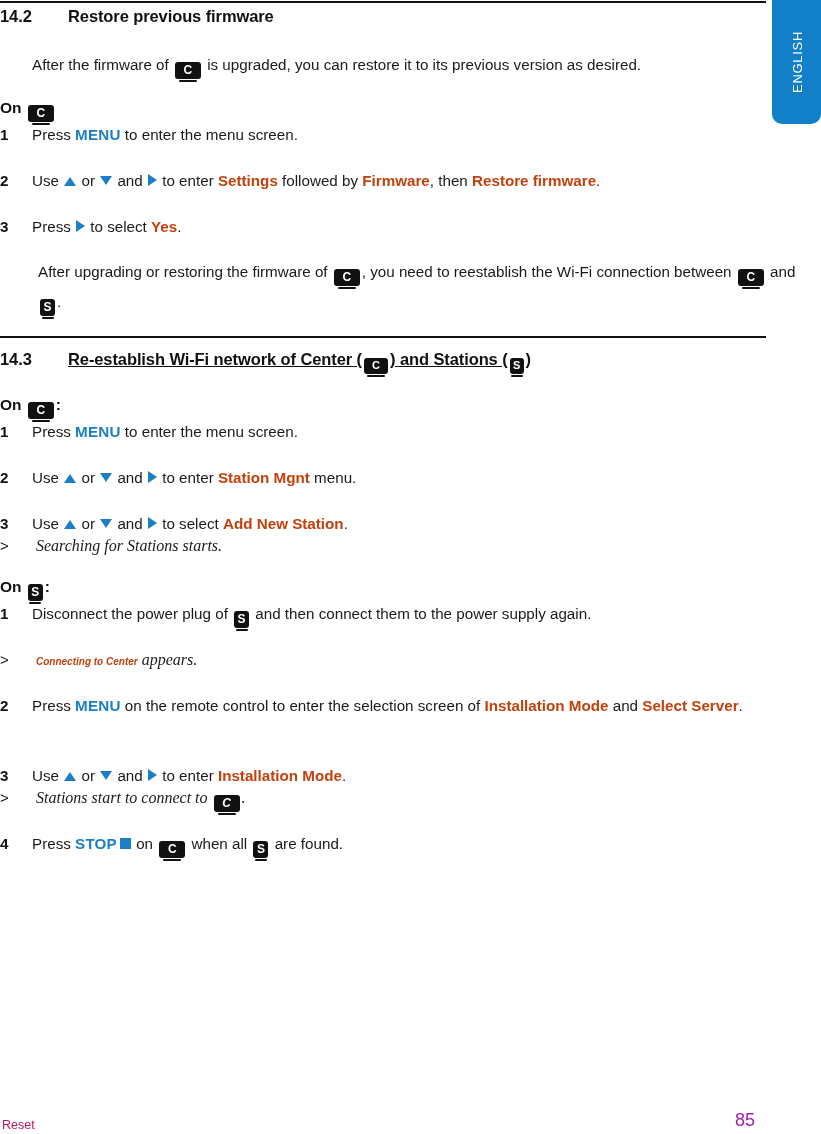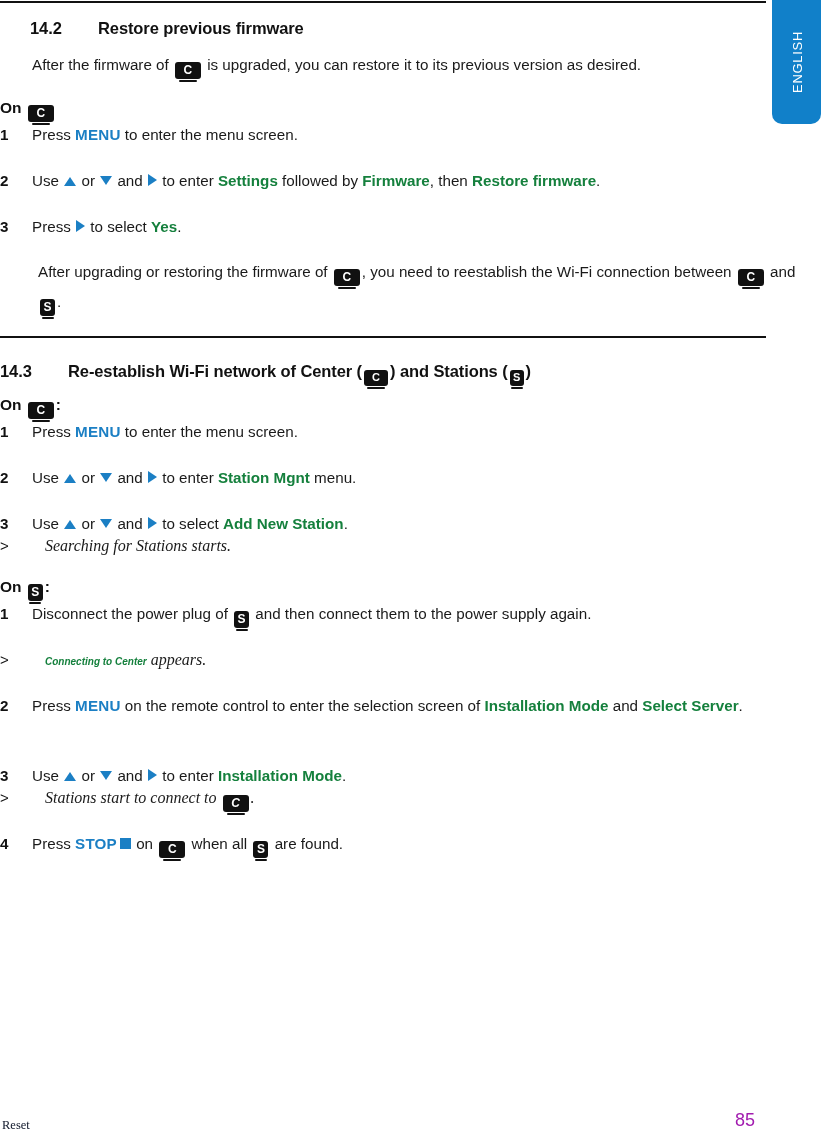--- a/index.html
+++ b/index.html
@@ -111,28 +111,28 @@
     left: 0;
     width: 766px;
     font-size: 15px;
     line-height: 25px;
   }
   .note .marker {
     position: absolute; left: 0; top: 0; width: 30px;
     font-weight: normal; color: #111;
   }
   .note .body {
-    display: block; margin-left: 45px;
+    display: block; margin-left: 36px;
     font-family: "Liberation Serif", serif;
     font-style: italic;
     font-size: 16px;
   }
   .note .body b { font-family: "Liberation Sans", sans-serif; font-style: italic; font-weight: bold; font-size: 10px; }
 
-  b, strong { font-weight: bold; color: #15803d; }
+  b, strong { font-weight: bold; color: #c2410c; }
 
   
   .key {
     color: #1b7fc4;
     font-weight: bold;
     letter-spacing: 0.2px;
   }
 
   
   .arrow {
@@ -200,22 +200,21 @@
   
   .h-sec .dev-c .screen { width: 24px; height: 14px; font-size: 11px; padding-top: 2px;}
   .h-sec .dev-s .screen { width: 14px; height: 14px; font-size: 11px; padding-top: 2px;}
 
   
   .footer-left {
     position: absolute;
     left: 2px;
     top: 1118px;
     font-size: 12.5px;
-    color: #0f172a;
-    font-family: Liberation Serif, serif;
+    color: #be185d;
   }
   .footer-right {
     position: absolute;
     left: 735px;
     top: 1110px;
     font-size: 18px;
     color: #a21caf;
   }
 </style>
 </head>
@@ -223,21 +222,21 @@
 
 <div class="lang-tab">
   <span class="lang-text">ENGLISH</span>
 </div>
 
 <div class="page">
 
   <hr class="rule rule-top">
   <hr class="rule rule-mid">
 
-  <div class="h-sec" style="top:19px;padding-left:30px;">
+  <div class="h-sec" style="top:7px;">
     <span class="num">14.2</span><span>Restore previous firmware</span>
   </div>
 
   <div class="para" style="top:52px;padding-left:32px;">
     <span>After the firmware of </span><span class="dev dev-c"><span class="screen">C</span><span class="stand"></span></span><span> is upgraded, you can restore it to its previous version as desired.</span>
   </div>
 
   <div class="subhead" style="top:99px;">
     <span>On</span>
     <span class="dev dev-c"><span class="screen">C</span><span class="stand"></span></span>
@@ -255,21 +254,21 @@
 
   <div class="step" style="top:214px;">
     <span class="marker">3</span>
     <span class="body"><span>Press </span><span class="arrow arrow-right"></span><span> to select </span><b>Yes</b><span>.</span></span>
   </div>
 
   <div class="para" style="top:259px;margin-left:38px;">
     <span>After upgrading or restoring the firmware of </span><span class="dev dev-c"><span class="screen">C</span><span class="stand"></span></span><span>, you need to reestablish the Wi-Fi connection between </span><span class="dev dev-c"><span class="screen">C</span><span class="stand"></span></span><span> and </span><span class="dev dev-s"><span class="screen">S</span><span class="stand"></span></span><span>.</span>
   </div>
 
-  <div class="h-sec" style="top:362px;">
+  <div class="h-sec" style="top:350px;text-decoration:underline;">
     <span class="num">14.3</span><span>Re-establish Wi-Fi network of Center (</span><span class="dev dev-c"><span class="screen">C</span><span class="stand"></span></span><span>) and Stations (</span><span class="dev dev-s"><span class="screen">S</span><span class="stand"></span></span><span>)</span>
   </div>
 
   <div class="subhead" style="top:396px;">
     <span>On</span>
     <span class="dev dev-c"><span class="screen">C</span><span class="stand"></span></span><span>:</span>
   </div>
 
   <div class="step" style="top:419px;">
     <span class="marker">1</span>

